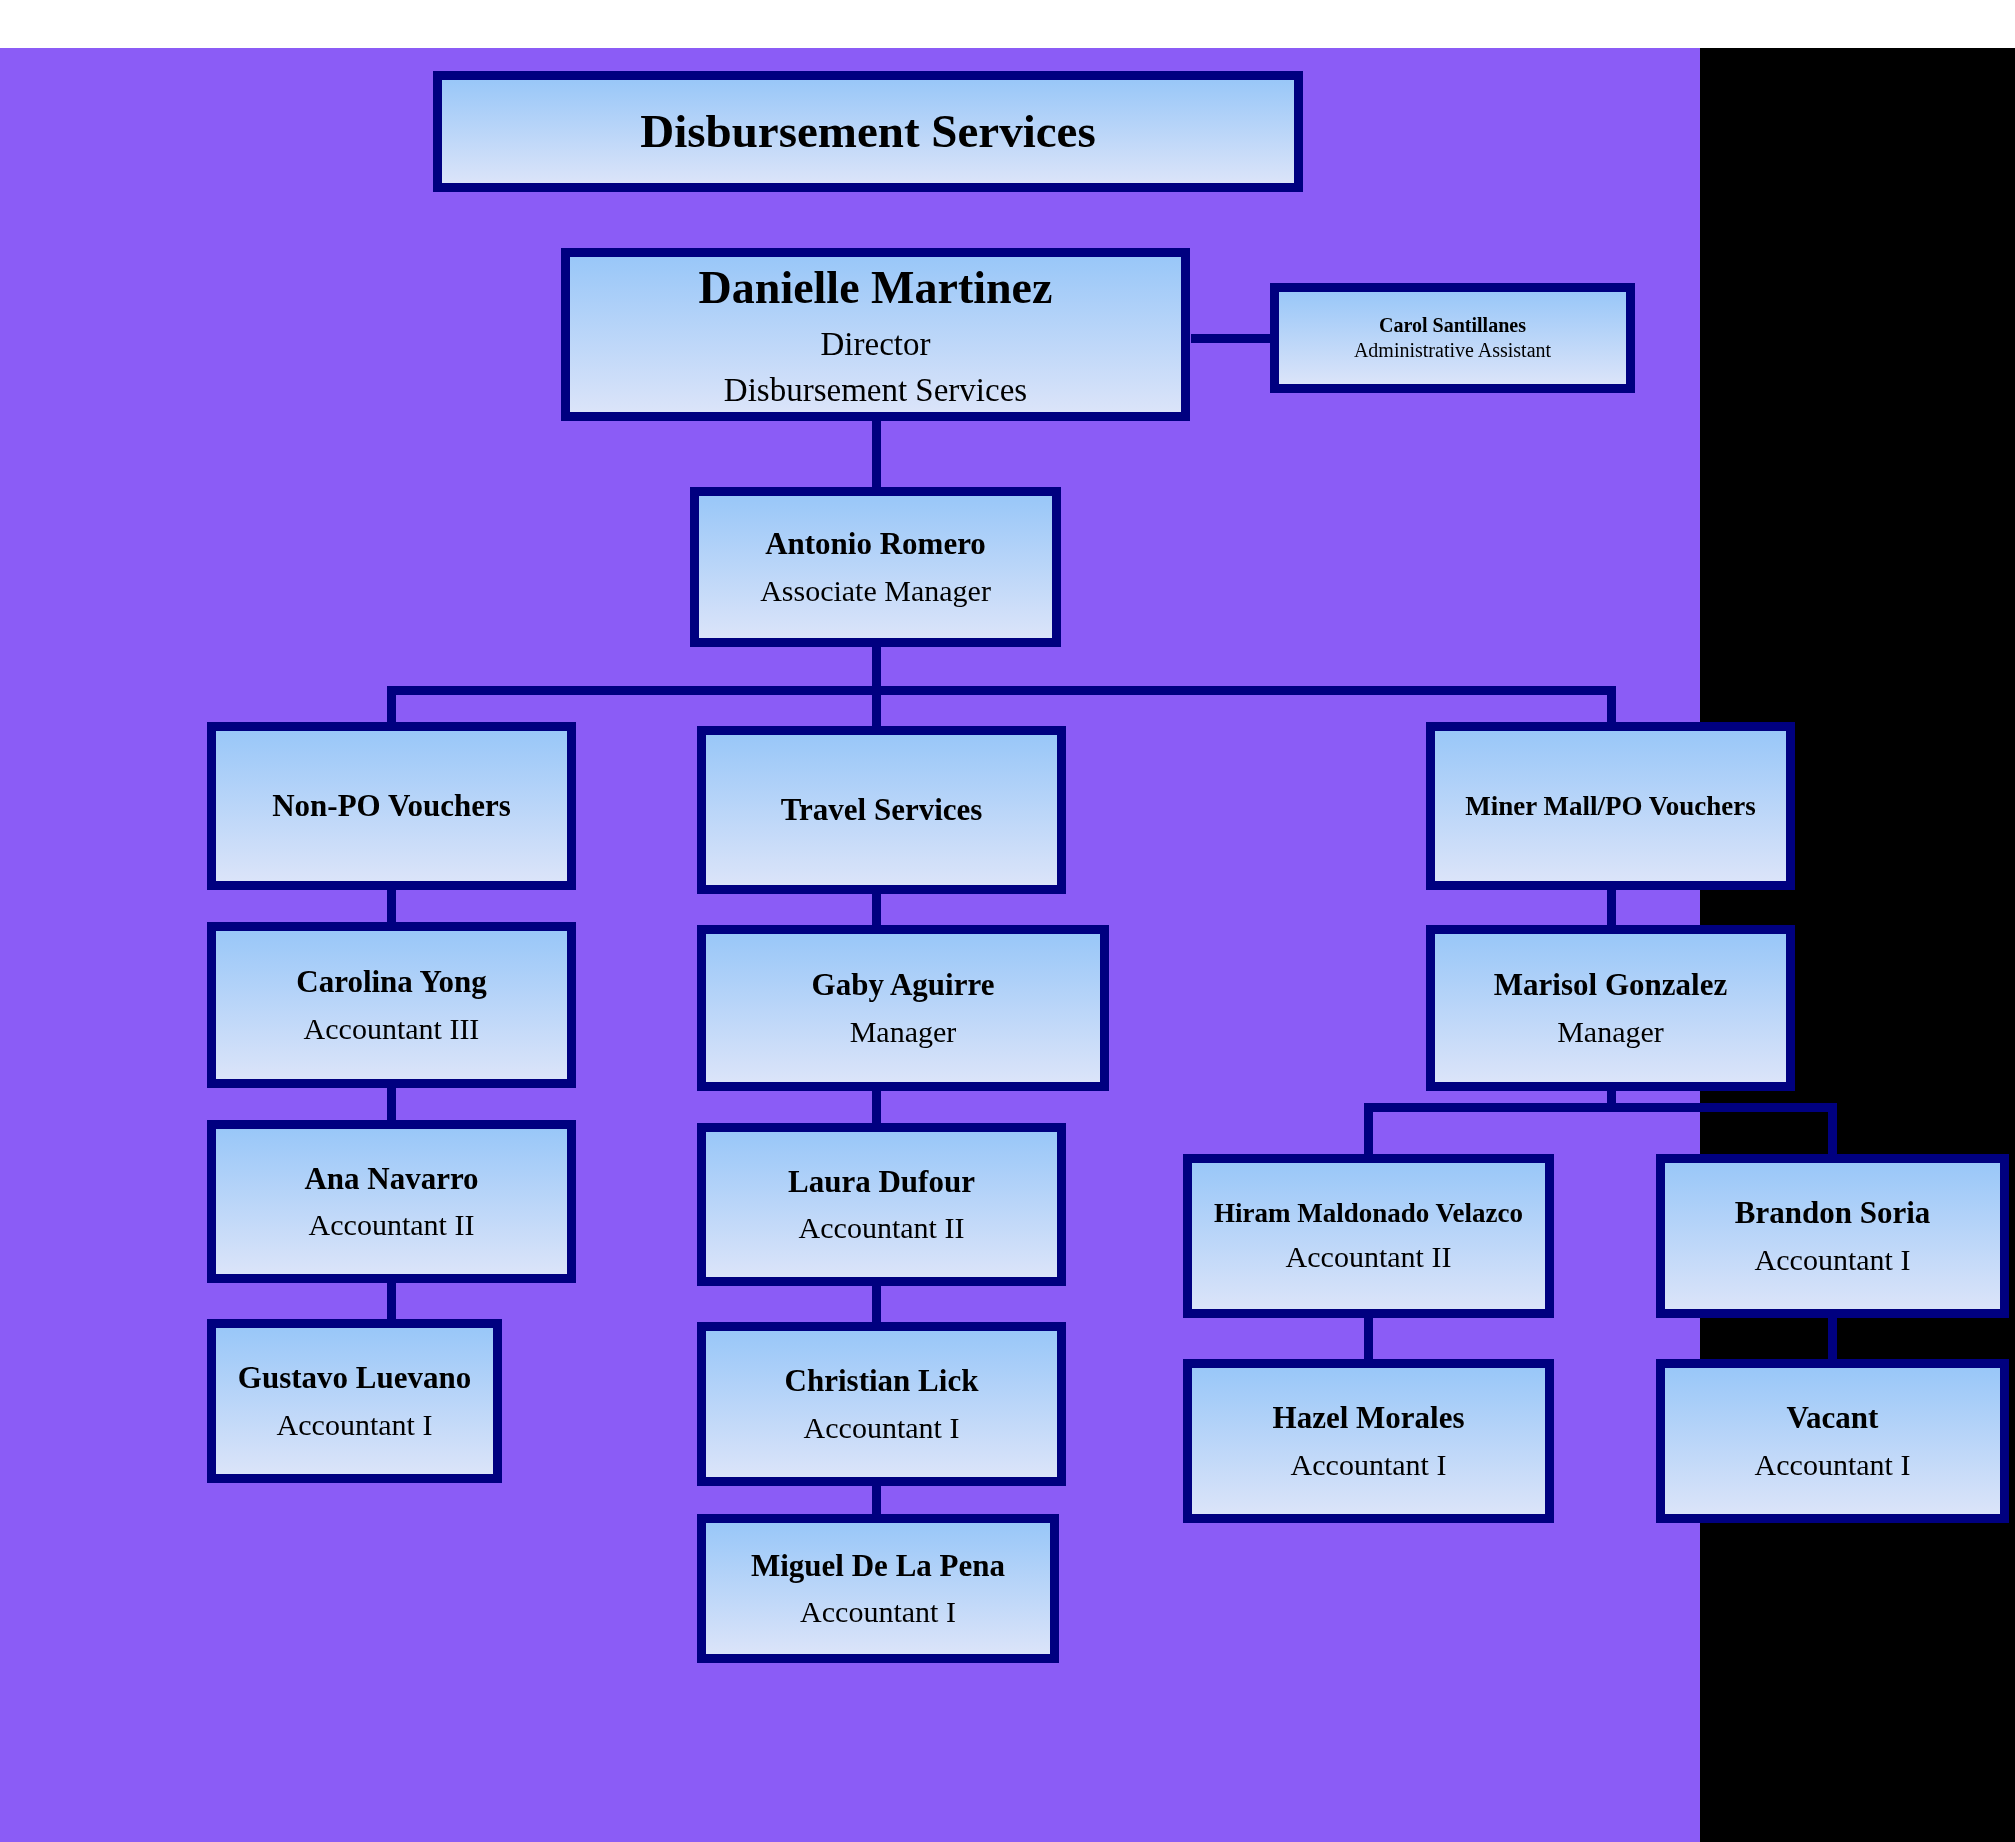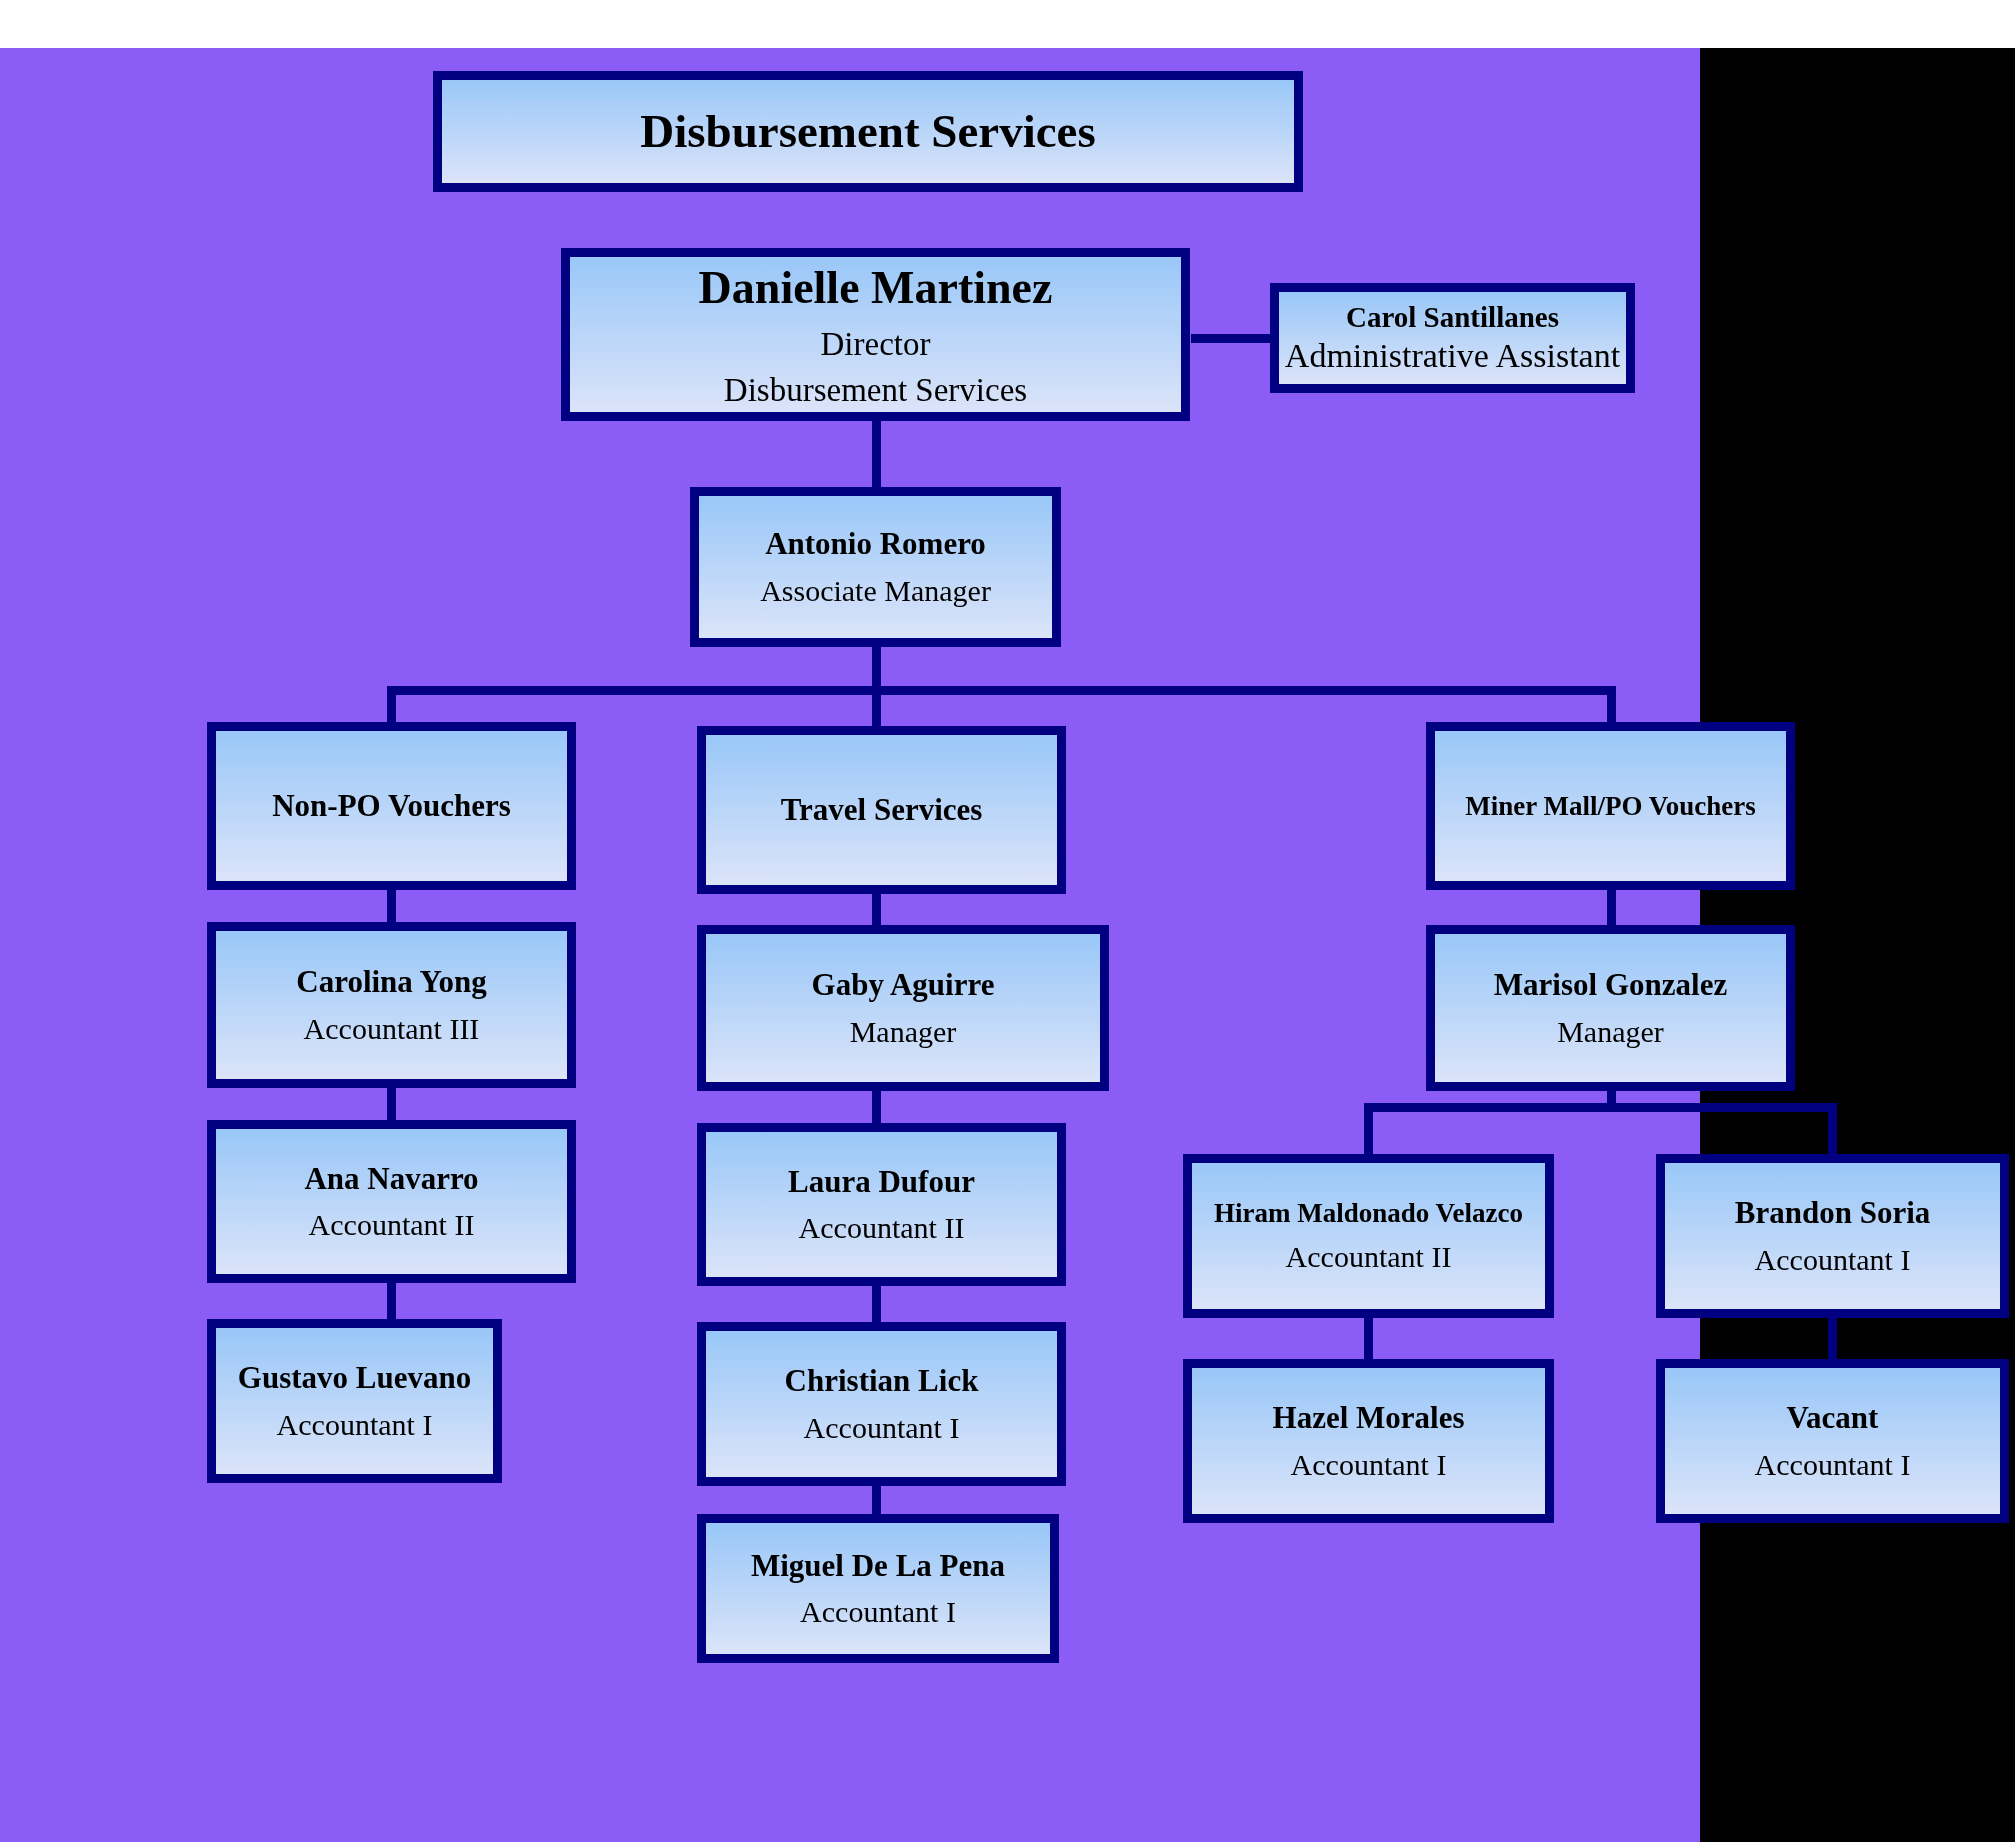--- a/index.html
+++ b/index.html
@@ -31,22 +31,22 @@
     flex-direction: column;
     align-items: center;
     justify-content: center;
     text-align: center;
   }
   .bname { font-weight: bold; font-size: 31px; line-height: 1.5; white-space: nowrap; }
   .brole { font-weight: normal; font-size: 30px; line-height: 1.5; white-space: nowrap; }
   .title-text { font-weight: bold; font-size: 47px; line-height: 1.2; white-space: nowrap; }
   .lg .bname { font-size: 46px; line-height: 1.4; }
   .lg .brole { font-size: 33px; line-height: 1.4; }
-  .sm .bname { font-size: 29px; line-height: 1.25; }
-  .sm .brole { font-size: 34px; line-height: 1.25; text-align: right; }
+  .sm .bname { font-size: 20px; line-height: 1.25; }
+  .sm .brole { font-size: 20px; line-height: 1.25; text-align: right; }
   .tight { font-size: 27px !important; }
 </style>
 </head>
 <body>
 
 <div class="stage">
 
   <div class="black-bar"></div>
 
   <div class="conn" style="left:1191px;top:286px;width:79px;height:9px"></div>

